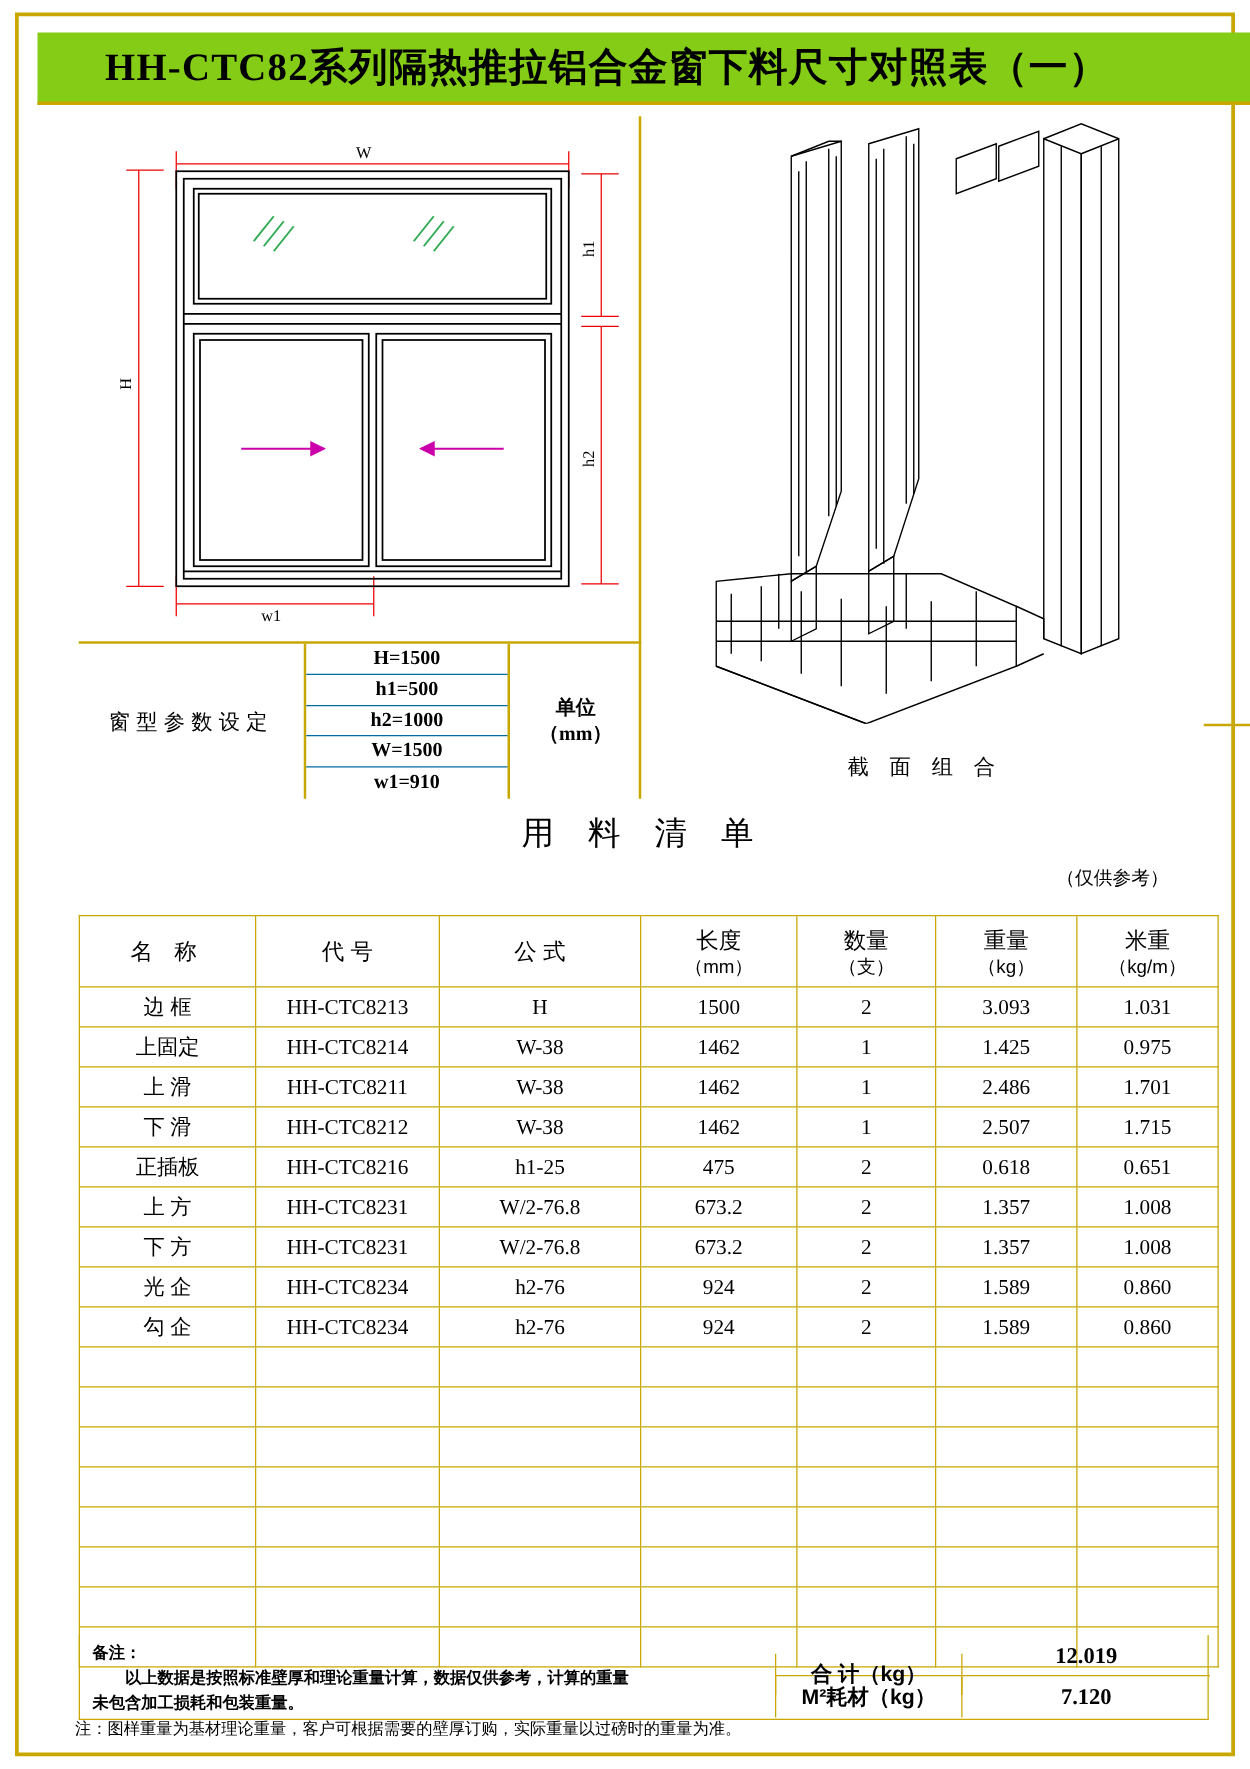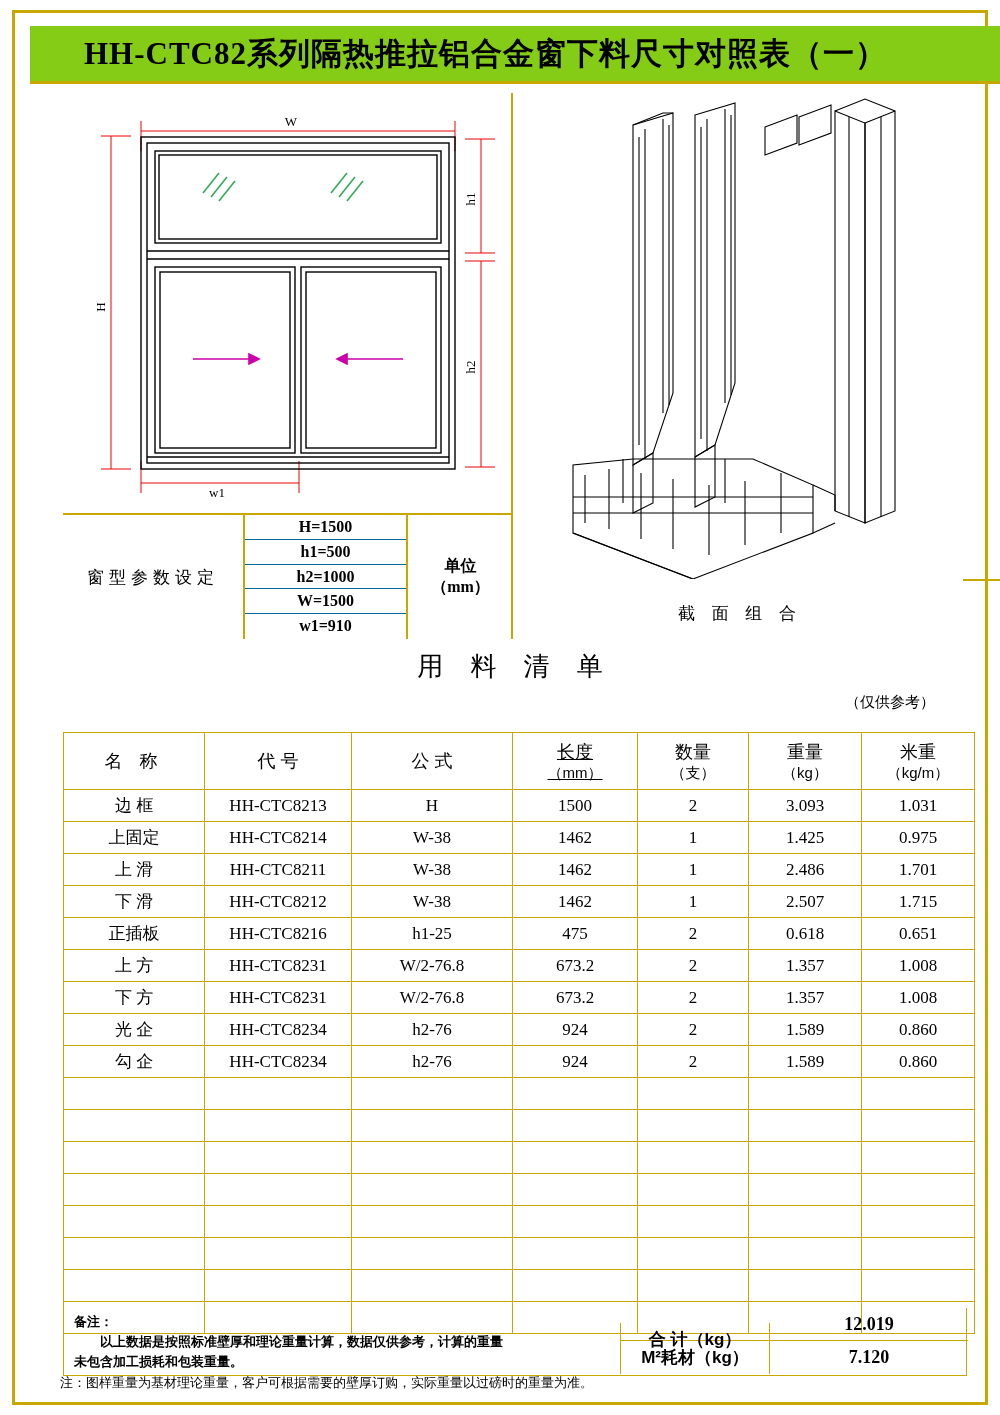--- a/index.html
+++ b/index.html
@@ -124,21 +124,21 @@
   table.mat th{
     height:56px;
     font-weight:normal;
     font-size:18px;
     font-family:"Liberation Sans", sans-serif;
   }
   table.mat th .sub{font-size:15px;display:block;}
   .c-name{width:140px;letter-spacing:6px;font-family:"Liberation Sans", sans-serif;}
   .c-code{width:146px;}
   .c-formula{width:160px;}
-  .c-len{width:124px;text-decoration:underline;}
+  .c-len{width:124px;}
   .c-qty{width:110px;}
   .c-weight{width:112px;}
   .c-mw{width:112px;}
 
   
   .footer{
     position:absolute;left:48px;top:1295px;width:904px;height:68px;
     border:1px solid #c8a800;border-top:none;box-sizing:border-box;font-weight:bold;
   }
   .footer-note{

